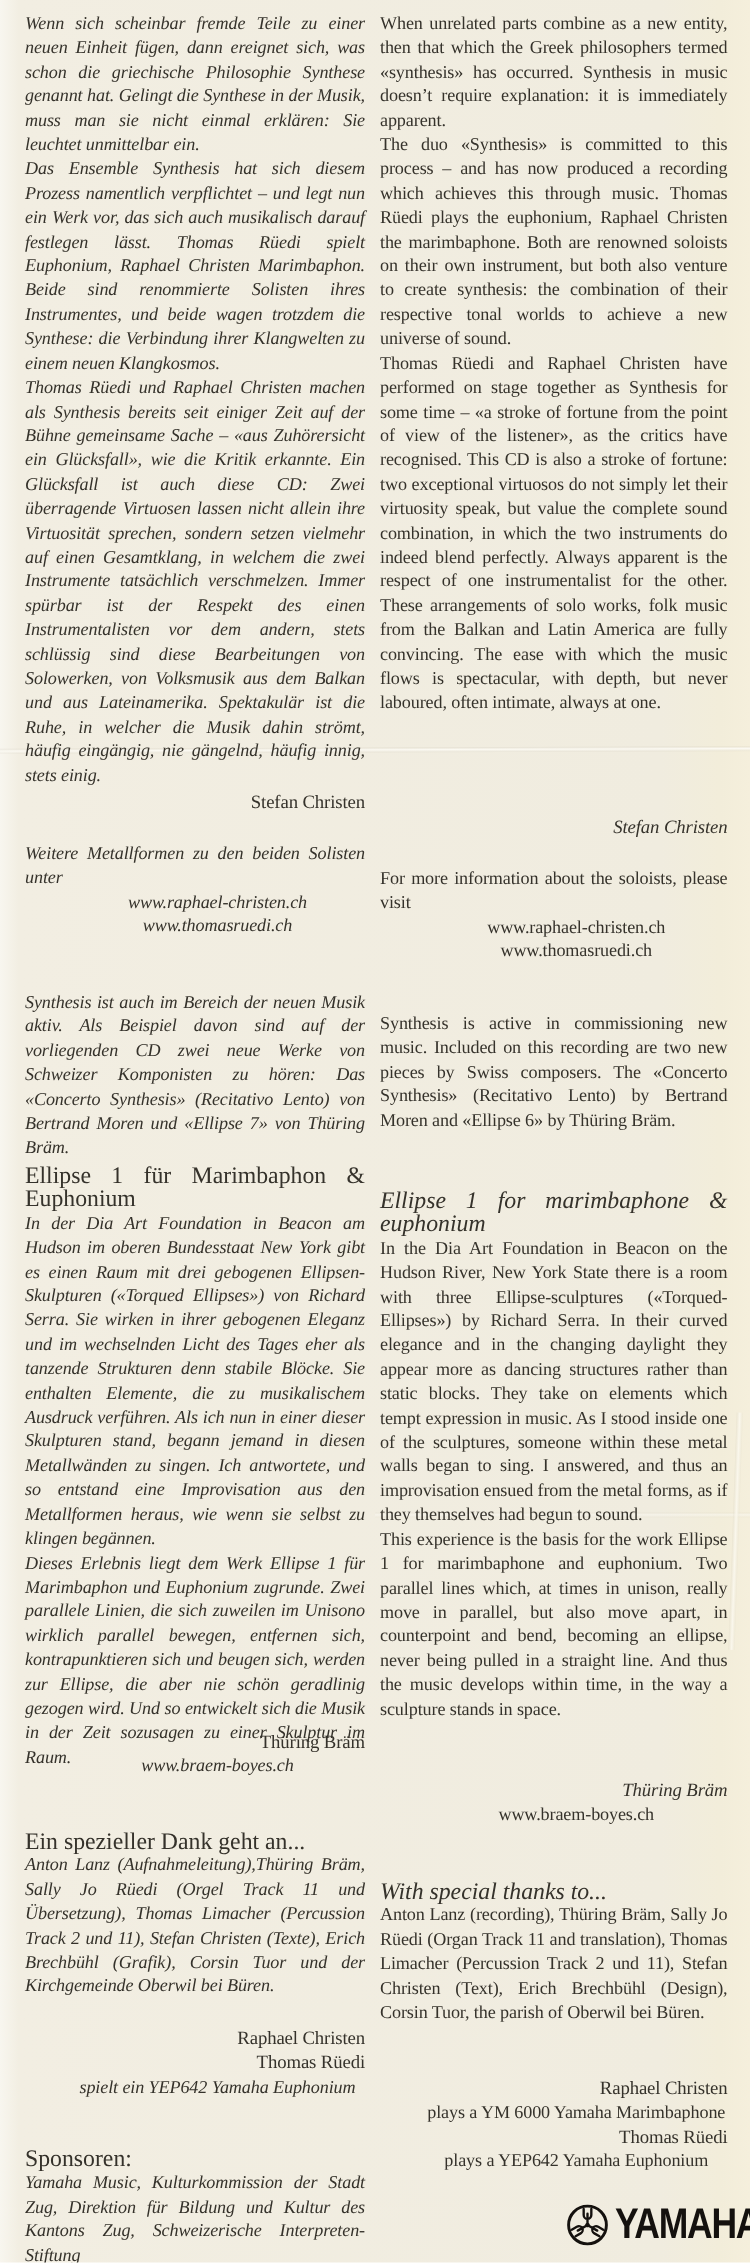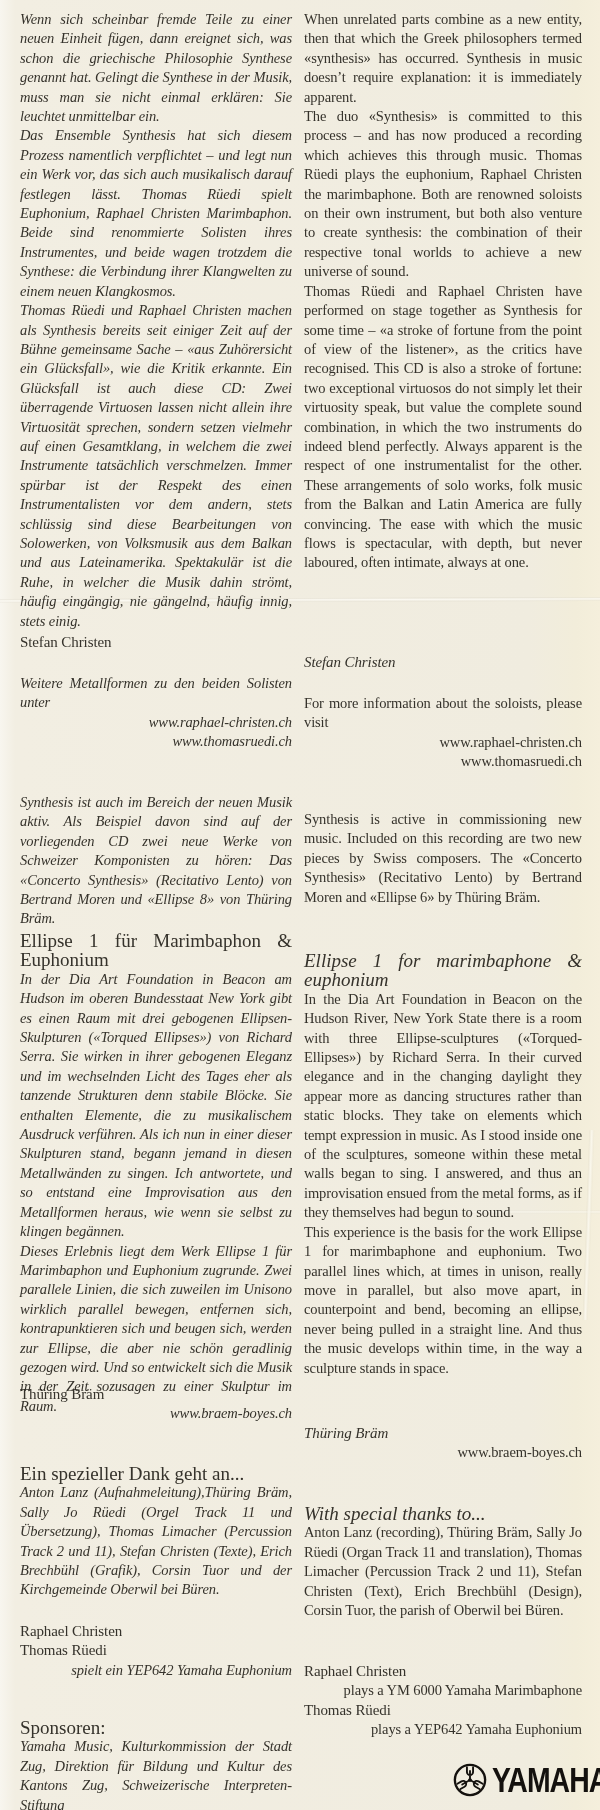--- a/index.html
+++ b/index.html
@@ -17,22 +17,22 @@
   .block { position: absolute; left: 0; width: 100%; }
   p {
     margin: 0;
     font-size: 14.5px;
     line-height: 19.4px;
     letter-spacing: -0.1px;
     text-align: justify;
   }
   .it { font-style: italic; }
   .up { font-style: normal; }
-  .line { text-align: right; margin-left: 36px; }
-  .sig { font-size: 15px; text-align: left; }
+  .line { text-align: center; margin-left: 36px; }
+  .sig { font-size: 15px; text-align: right; }
   .head { font-size: 19px; letter-spacing: 0; }
   .crease {
     position: absolute; height: 4px;
     background: linear-gradient(180deg, rgba(140,130,105,0.12), #fbf9f2 45%, rgba(140,130,105,0.08));
     pointer-events: none;
   }
   .crease-1 { left: 0; right: 0; top: 598px; transform: rotate(-0.2deg); }
   .crease-2 { left: 300px; right: 0; top: 1210px; opacity: 0.55; }
   .crease-v {
     position: absolute; width: 5px; left: 586px; top: 1130px; height: 190px;
@@ -76,21 +76,21 @@
     <p class="up sig">Stefan Christen</p>
   </div>
 
   <div class="block" style="top:674px">
     <p class="it">Weitere Metallformen zu den beiden Solisten unter</p>
     <p class="it line">www.raphael-christen.ch</p>
     <p class="it line">www.thomasruedi.ch</p>
   </div>
 
   <div class="block" style="top:793px">
-    <p class="it">Synthesis ist auch im Bereich der neuen Musik aktiv. Als Beispiel davon sind auf der vorliegenden CD zwei neue Werke von Schweizer Komponisten zu hören: Das «Concerto Synthesis» (Recitativo Lento) von Bertrand Moren und «Ellipse 8» von Thüring Bräm.</p>
+    <p class="it">Synthesis ist auch im Bereich der neuen Musik aktiv. Als Beispiel davon sind auf der vorliegenden CD zwei neue Werke von Schweizer Komponisten zu hören: Das «Concerto Synthesis» (Recitativo Lento) von Bertrand Moren und «Ellipse 7» von Thüring Bräm.</p>
   </div>
 
   <div class="block" style="top:931px">
     <p class="up head">Ellipse 1 für Marimbaphon &amp; Euphonium</p>
     <p class="it">In der Dia Art Foundation in Beacon am Hudson im oberen Bundesstaat New York gibt es einen Raum mit drei gebogenen Ellipsen-Skulpturen («Torqued Ellipses») von Richard Serra. Sie wirken in ihrer gebogenen Eleganz und im wechselnden Licht des Tages eher als tanzende Strukturen denn stabile Blöcke. Sie enthalten Elemente, die zu musikalischem Ausdruck verführen. Als ich nun in einer dieser Skulpturen stand, begann jemand in diesen Metallwänden zu singen. Ich antwortete, und so entstand eine Improvisation aus den Metallformen heraus, wie wenn sie selbst zu klingen begännen.</p>
     <p class="it">Dieses Erlebnis liegt dem Werk Ellipse 1 für Marimbaphon und Euphonium zugrunde. Zwei parallele Linien, die sich zuweilen im Unisono wirklich parallel bewegen, entfernen sich, kontrapunktieren sich und beugen sich, werden zur Ellipse, die aber nie schön geradlinig gezogen wird. Und so entwickelt sich die Musik in der Zeit sozusagen zu einer Skulptur im Raum.</p>
   </div>
 
   <div class="block" style="top:1385px">
     <p class="up sig">Thüring Bräm</p>

